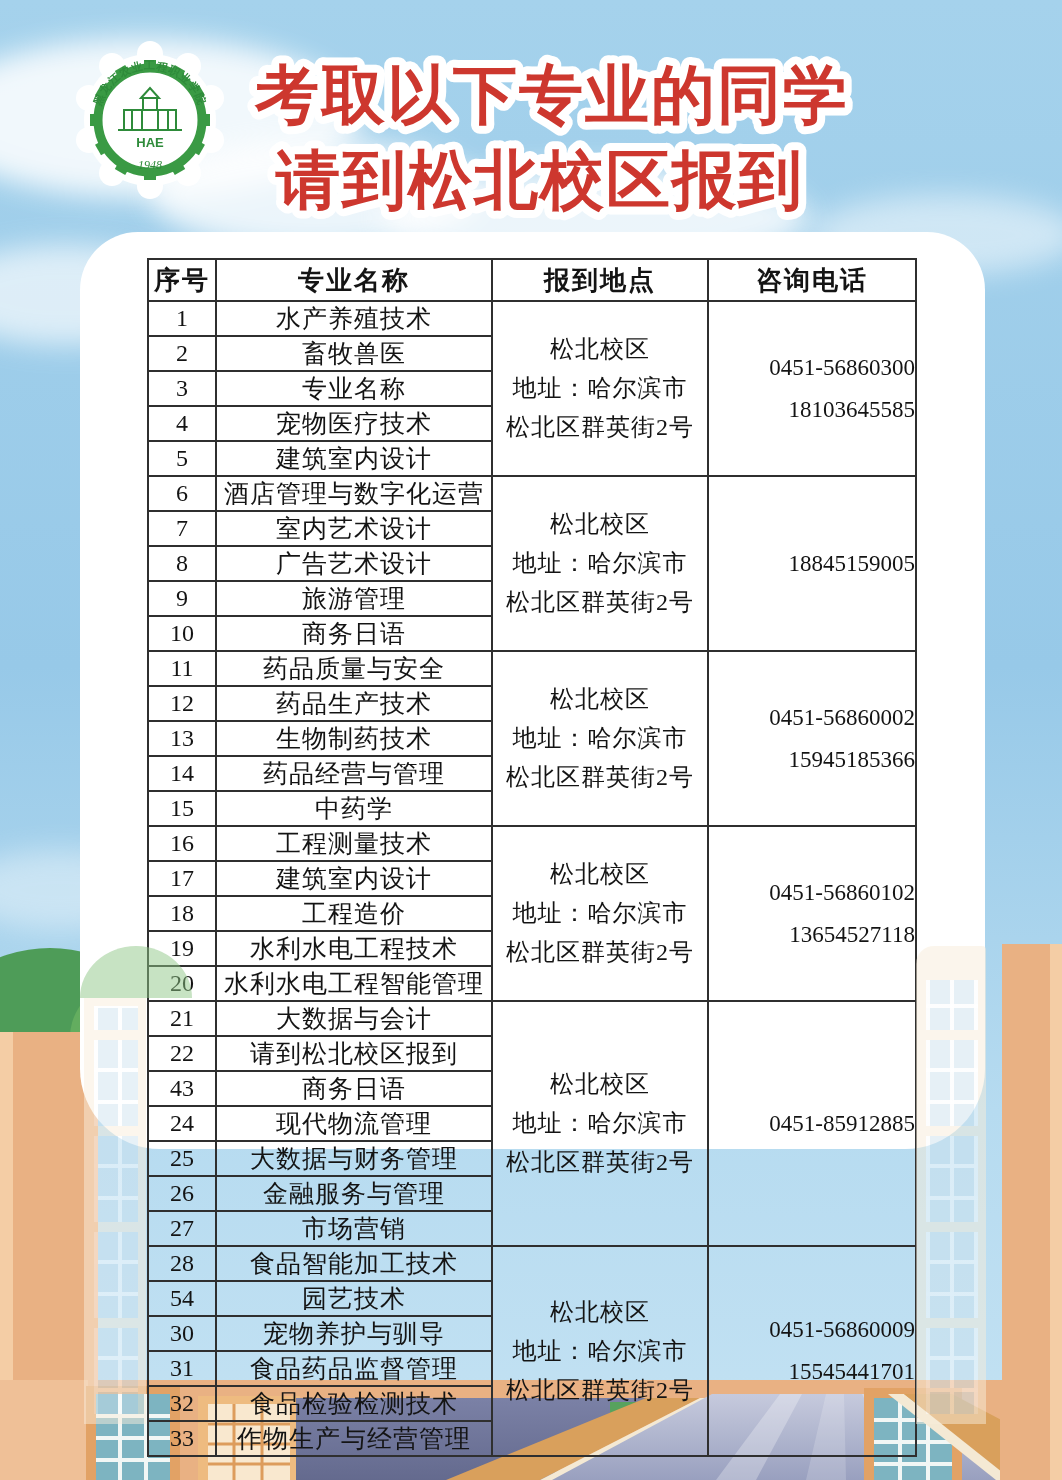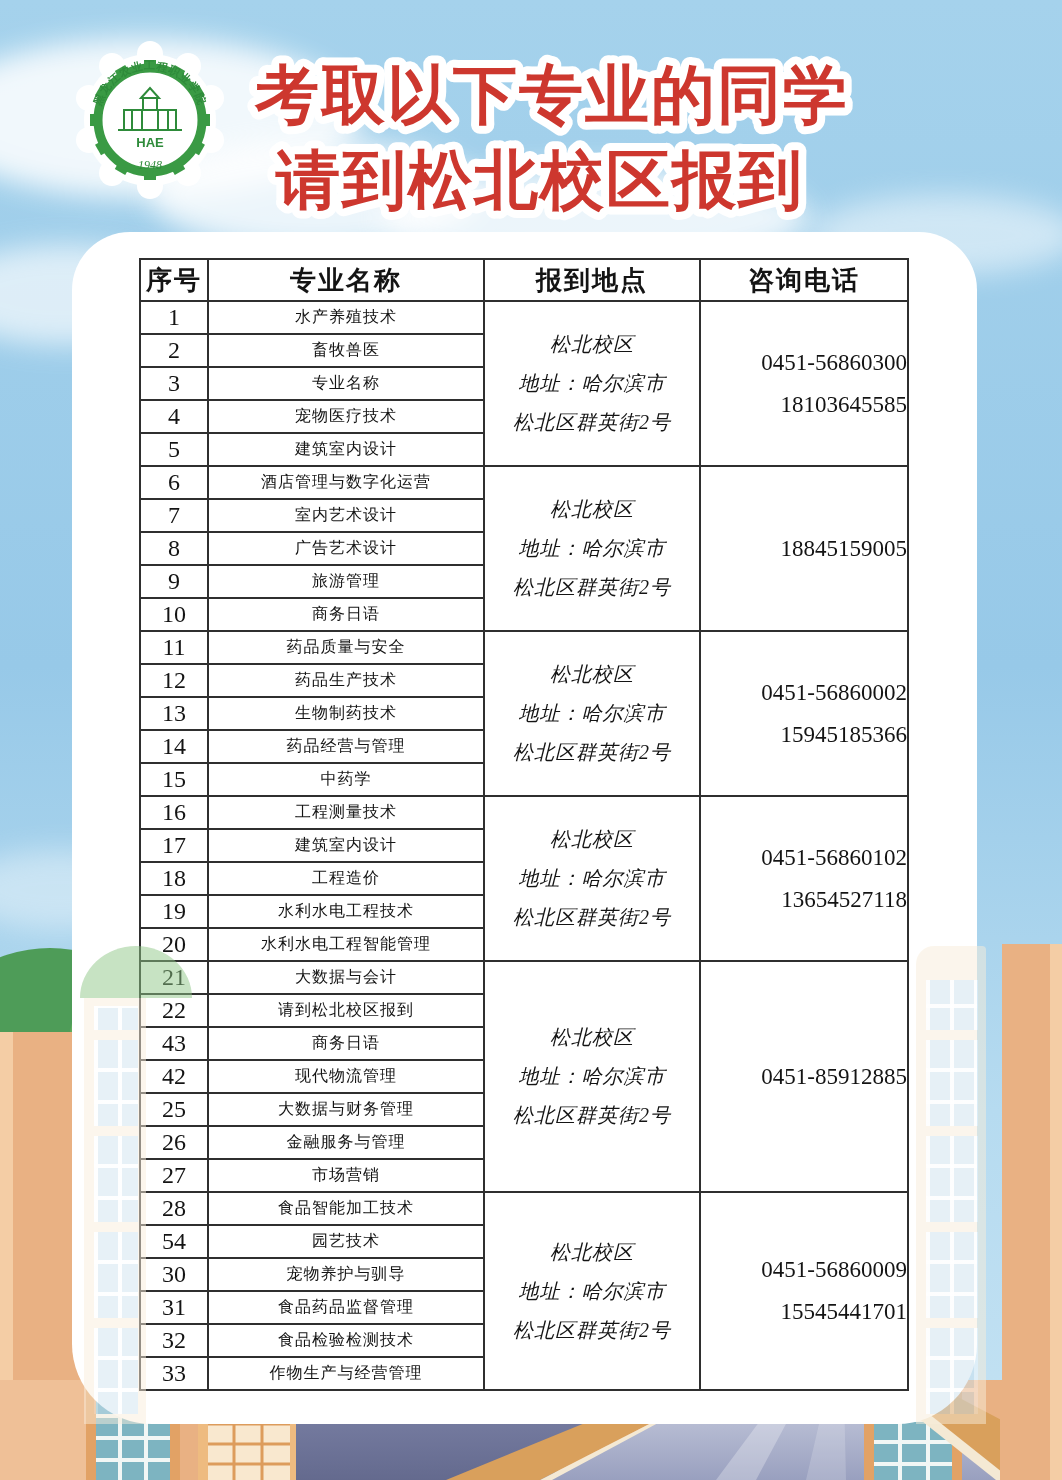--- a/index.html
+++ b/index.html
@@ -36,33 +36,33 @@
   .ghost .win{position:absolute;left:10px;right:8px;top:34px;bottom:0;
       background-color:#cfe3ef;
       background-image:
         repeating-linear-gradient(0deg,#f8edda 0 10px,rgba(0,0,0,0) 10px 96px),
         repeating-linear-gradient(0deg,rgba(255,255,255,.95) 0 4px,rgba(0,0,0,0) 4px 32px),
         repeating-linear-gradient(90deg,rgba(255,255,255,.95) 0 4px,rgba(0,0,0,0) 4px 24px);}
   .ghost.gl{left:84px;top:972px;width:62px;height:452px;border-radius:14px 26px 0 0;}
   .ghost.gr{left:916px;top:946px;width:70px;height:478px;border-radius:18px 4px 0 0;}
 
   
-  .poster-card{position:absolute;left:72px;top:232px;width:905px;height:1192px;z-index:1;
+  .poster-card{position:absolute;left:80px;top:232px;width:905px;height:917px;z-index:1;
                background:#ffffff;border-radius:58px 58px 80px 80px;}
 
   
   table.majors{position:absolute;left:67px;top:26px;width:768px;border-collapse:collapse;
                table-layout:fixed;color:#141414;z-index:2;
                font-family:"Liberation Serif","DejaVu Serif",serif;}
   table.majors th,table.majors td{border:2px solid #2f2f2f;padding:0;text-align:center;
                overflow:hidden;white-space:nowrap;}
   table.majors th{height:40px;font-size:26px;font-weight:bold;letter-spacing:2px;}
   table.majors td.no{font-size:24px;height:31px;}
-  table.majors td.major{font-size:16px;letter-spacing:1px;border-radius:13px;}
-  table.majors td.loc{font-size:20px;line-height:39px;letter-spacing:1px;font-style:italic;}
+  table.majors td.major{font-size:25px;letter-spacing:1px;border-radius:13px;}
+  table.majors td.loc{font-size:24px;line-height:39px;letter-spacing:1px;}
   table.majors td.phone{font-size:23px;line-height:42px;text-align:right;}
   col.c-no{width:68px;} col.c-major{width:276px;} col.c-loc{width:216px;} col.c-phone{width:208px;}
 
   
   .title-svg{position:absolute;left:222px;top:22px;z-index:4;}
   .title-svg text{font-family:"DejaVu Sans","Liberation Sans",sans-serif;font-weight:900;
        fill:#cd372e;stroke:#ffffff;stroke-width:16px;stroke-linejoin:round;paint-order:stroke fill;}
 
   
   .logo-svg{position:absolute;left:58px;top:26px;z-index:4;}
@@ -273,21 +273,21 @@
         </tr>
         <tr>
           <td class="no">22</td>
           <td class="major">请到松北校区报到</td>
         </tr>
         <tr>
           <td class="no">43</td>
           <td class="major">商务日语</td>
         </tr>
         <tr>
-          <td class="no">42</td>
+          <td class="no">24</td>
           <td class="major">现代物流管理</td>
         </tr>
         <tr>
           <td class="no">25</td>
           <td class="major">大数据与财务管理</td>
         </tr>
         <tr>
           <td class="no">26</td>
           <td class="major">金融服务与管理</td>
         </tr>

